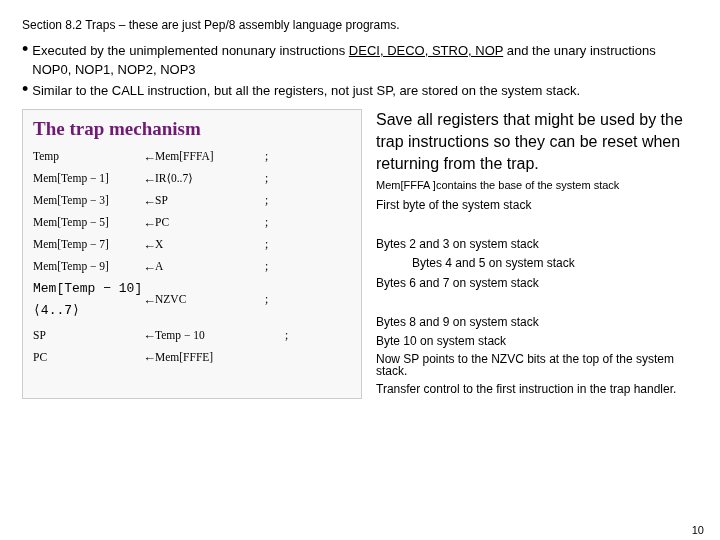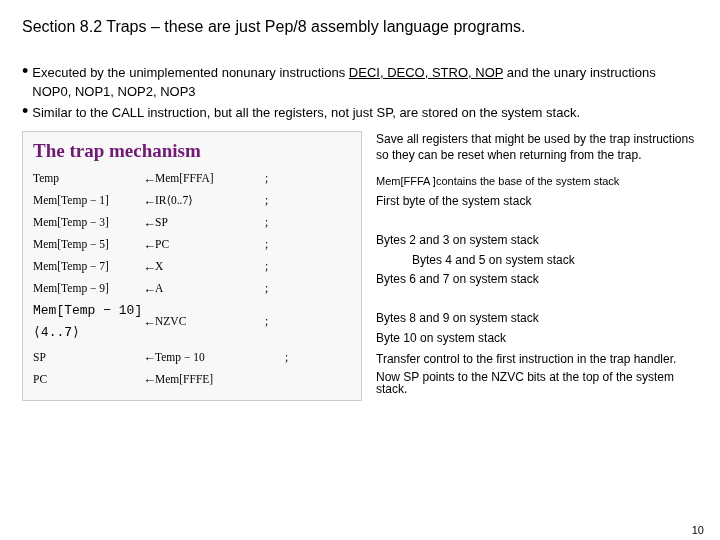--- a/index.html
+++ b/index.html
@@ -10,22 +10,22 @@
       font-family: Arial, sans-serif;
       font-size: 13px;
       color: #000;
       overflow: hidden;
       position: relative;
     }
     .page {
       padding: 18px 22px 12px 22px;
     }
     .section-title {
-      font-size: 16px;
-      margin-bottom: 28px;
+      font-size: 12px;
+      margin-bottom: 10px;
     }
     .bullet-section {
       margin-bottom: 8px;
       line-height: 1.45;
     }
     .bullet-row {
       display: flex;
       align-items: flex-start;
       margin-bottom: 2px;
     }
@@ -67,23 +67,22 @@
     }
     .arrow { text-align: center; font-size: 13px; }
     .semicolon { font-size: 11.5px; }
 
     .right-panel {
       flex: 1;
       font-size: 12px;
       line-height: 1.5;
     }
     .save-note {
-      font-size: 12px;
+      font-size: 16px;
       line-height: 1.4;
-      margin-bottom: 8px;
       color: #000;
     }
     .annotations {
       font-size: 12px;
       line-height: 1.0;
     }
     .ann-row {
       margin-bottom: 0px;
       min-height: 19.5px;
       display: flex;
@@ -210,25 +209,25 @@
           <span>Bytes 6 and 7 on system stack</span>
         </div>
         <div class="ann-row" style="min-height:19.5px;"></div>
         <div class="ann-row">
           <span>Bytes 8 and 9 on system stack</span>
         </div>
         <div class="ann-row">
           <span>Byte 10 on system stack</span>
         </div>
         <div class="ann-row" style="margin-top:2px;">
+          <span>Now SP points to the NZVC bits at the top of the system stack.</span>
+        </div>
+        <div class="ann-row" style="margin-top:2px;">
           <span>Transfer control to the first instruction in the trap handler.</span>
         </div>
-        <div class="ann-row" style="margin-top:2px;">
-          <span>Now SP points to the NZVC bits at the top of the system stack.</span>
-        </div>
       </div>
     </div>
 
   </div>
 
   <div class="page-num">10</div>
 
 </div>
 
 </body></html>

